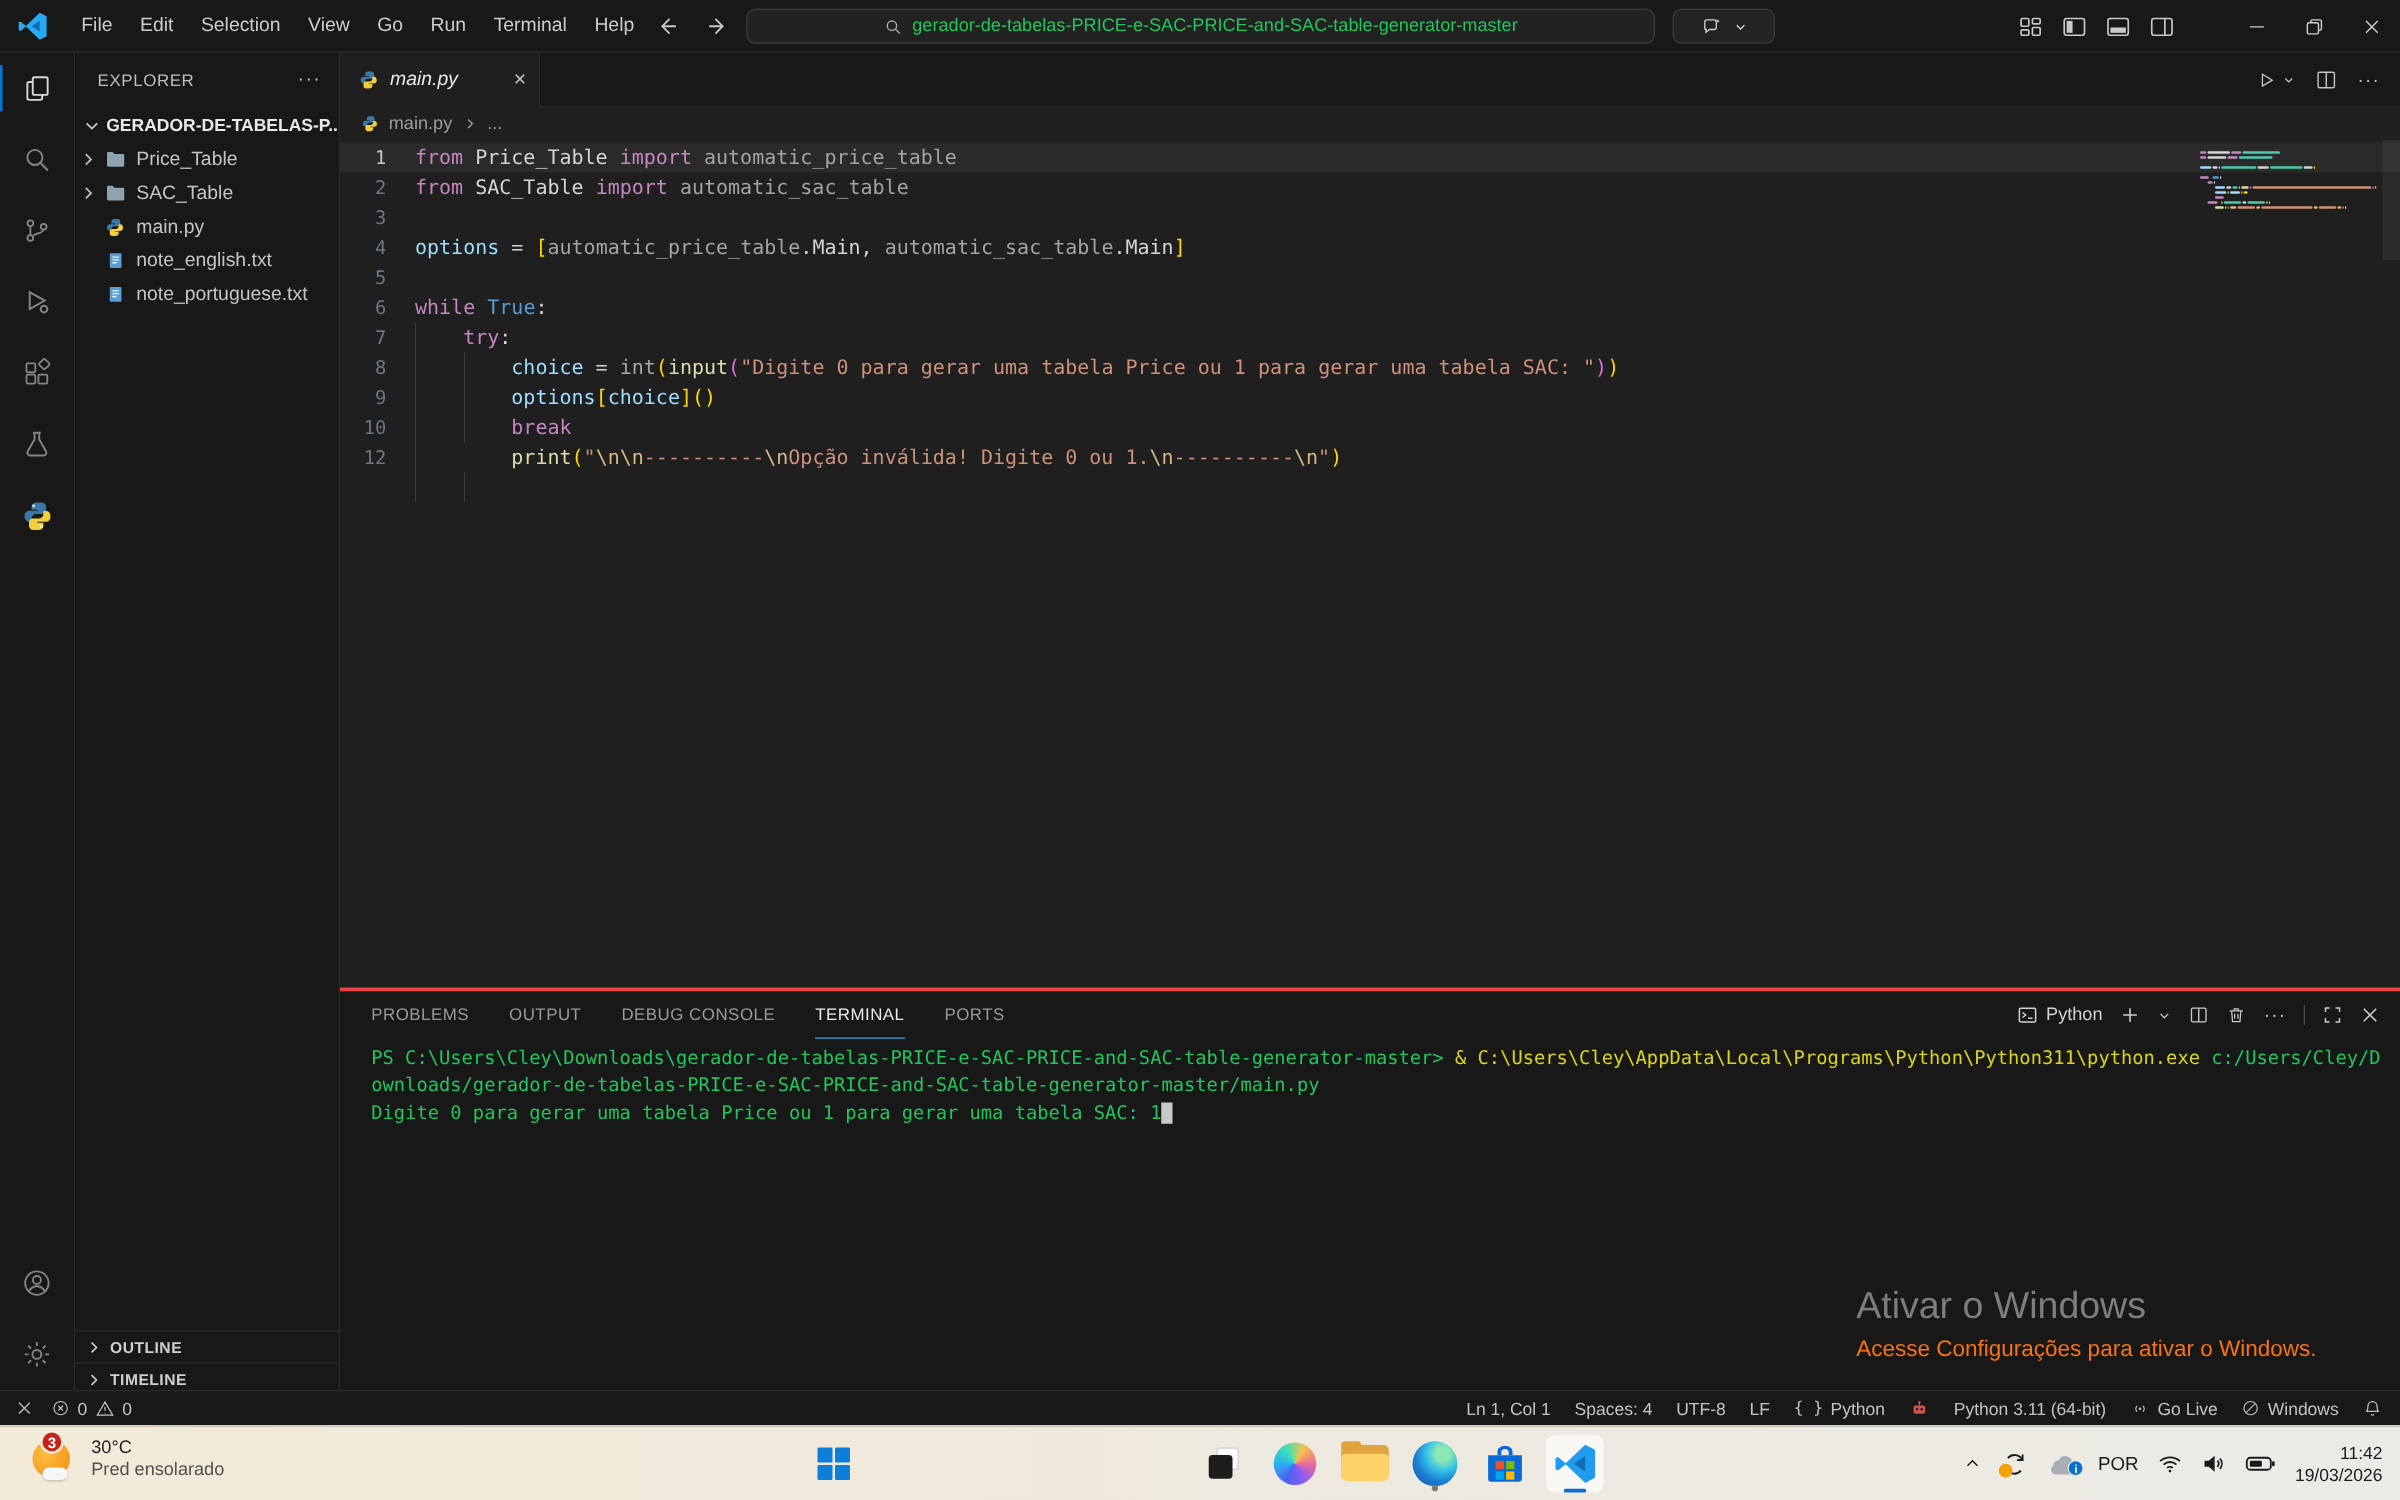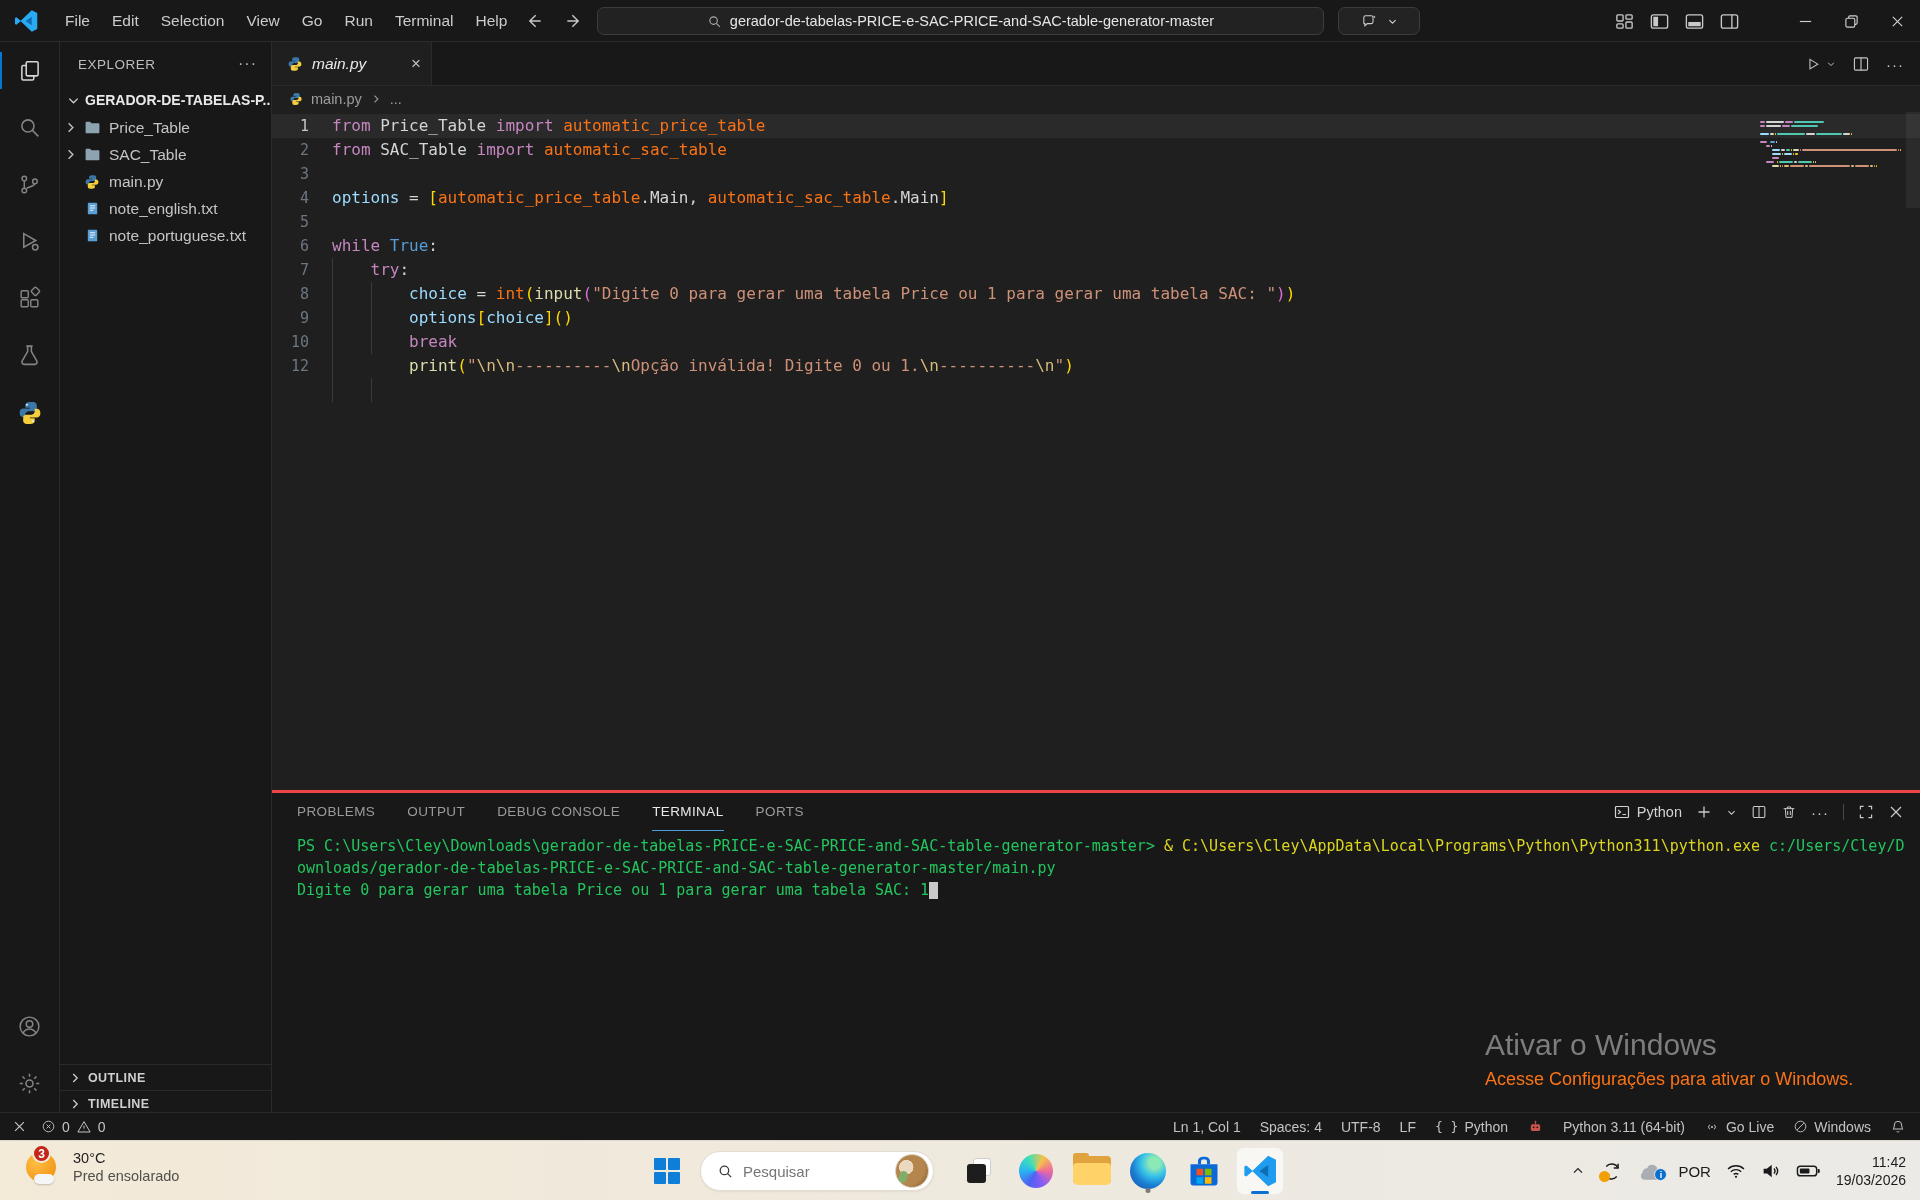--- a/index.html
+++ b/index.html
@@ -6,21 +6,21 @@
   html,body{width:1920px;height:1200px;overflow:hidden}
   body{position:relative;background:#1f1f1f;font-family:"Liberation Sans",sans-serif;color:#cccccc;font-size:15px}
   svg{display:block}
 
   
   #titlebar{position:absolute;left:0;top:0;width:1920px;height:42px;background:#181818;border-bottom:1px solid #2a2a2a;display:flex;align-items:center;z-index:30}
   #vscode-logo{margin-left:14px;width:24px;height:24px;flex:none}
   #menubar{display:flex;margin-left:16px}
   .menu-item{padding:5px 11px;border-radius:6px;font-size:15.5px;color:#cccccc;white-space:nowrap}
   #nav-arrows{position:absolute;left:524px;top:0;height:42px;display:flex;align-items:center;gap:20px;color:#c8c8c8}
-  #command-center{position:absolute;left:597px;top:7px;width:727px;height:28px;background:#222222;border:1px solid #3c3c3c;border-radius:7px;display:flex;align-items:center;justify-content:center;gap:8px;font-size:14.5px;color:#e5e5e5}
+  #command-center{position:absolute;left:597px;top:7px;width:727px;height:28px;background:#222222;border:1px solid #3c3c3c;border-radius:7px;display:flex;align-items:center;justify-content:center;gap:8px;font-size:14.5px;color:#22c55e}
   #copilot-button{position:absolute;left:1338px;top:7px;width:82px;height:28px;background:#232323;border:1px solid #3c3c3c;border-radius:7px;display:flex;align-items:center;justify-content:center;gap:9px}
   #layout-controls{position:absolute;left:1614px;top:0;height:42px;display:flex;align-items:center;gap:14px;color:#c9c9c9}
   #window-controls{position:absolute;right:0;top:0;height:42px;display:flex}
   .wbtn{width:46px;height:42px;display:flex;align-items:center;justify-content:center;color:#d0d0d0}
 
   
   #main{position:absolute;left:0;top:42px;width:1920px;height:1070px}
 
   #activitybar{position:absolute;left:0;top:0;width:60px;height:100%;background:#181818;border-right:1px solid #2a2a2a}
   .ab-item{height:57px;display:flex;align-items:center;justify-content:center;position:relative;color:#848484}
@@ -56,21 +56,21 @@
   .gutter{width:60px;flex:none;text-align:right;padding-right:23px;color:#6e7681;font-size:15px}
   .current .gutter{color:#c6c6c6}
   .line-content{white-space:pre}
   .iguide{position:absolute;width:1px;background:#3a3a3a}
   #minimap{position:absolute;top:8px;right:18px;width:142px;pointer-events:auto}
   .mm-line{height:4px;display:flex;align-items:center}
   .mm-line i{display:block;height:2px;border-radius:1px;margin-right:1px}
   #editor-vscroll{position:absolute;right:0;top:0;width:14px;height:96px;background:rgba(121,121,121,.14)}
 
   
-  .tk-kw{color:#C586C0}.tk-tx{color:#d4d4d4}.tk-cl{color:#f97316}.tk-var{color:#9CDCFE}
+  .tk-kw{color:#C586C0}.tk-tx{color:#d4d4d4}.tk-cl{color:#a3a3a3}.tk-var{color:#9CDCFE}
   .tk-const{color:#569CD6}.tk-fn{color:#DCDCAA}.tk-b1{color:#FFD700}.tk-b2{color:#DA70D6}
   .tk-str{color:#CE9178}.tk-esc{color:#D7BA7D}
   .tk-t{color:#22c55e}.tk-y{color:#dcd51e}
   .tk-cur{display:inline-block;width:9px;height:17px;background:#c9c9c9;vertical-align:-3px}
 
   
   #panel{position:absolute;left:0;right:0;top:748px;height:322px;background:#181818;border-top:3px solid #ef4444}
   #panel-header{height:38px;display:flex;align-items:center;padding:0 16px 0 25px}
   #panel-tabs{display:flex;gap:32px;height:100%}
   .panel-tab{display:flex;align-items:center;height:100%;font-size:13.5px;letter-spacing:.4px;color:#9a9a9a;border-bottom:1.5px solid transparent}
@@ -739,30 +739,20 @@
 
   <div id="start-button">
       <span class="win-grid">
         <i></i>
         <i></i>
         <i></i>
         <i></i>
       </span>
     </div>
 
-  <div id="search-pill">
-    <span>
-        <svg width="17" height="17" viewBox="0 0 24 24" fill="none" stroke="#3c3c3c" stroke-width="1.8">
-          <circle cx="10.5" cy="10.5" r="6"></circle>
-          <path d="M15 15l5 5"></path>
-        </svg>
-      </span>
-    <input type="text" placeholder="Pesquisar" style="">
-    <span id="hedgehog"></span>
-  </div>
 
   <div id="taskbar-icons">
     <div class="tb-item">
         <span id="icon-taskview">
           <span class="back"></span>
           <span class="front"></span>
         </span>
       </div>
     <div class="tb-item">
         <span id="icon-copilot"></span>

